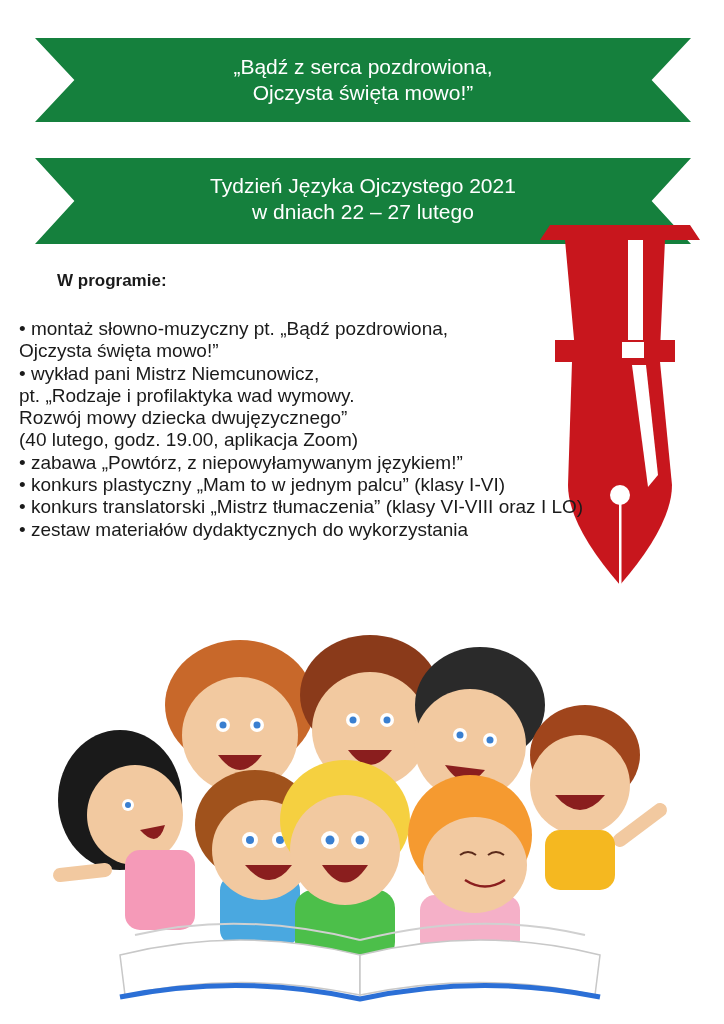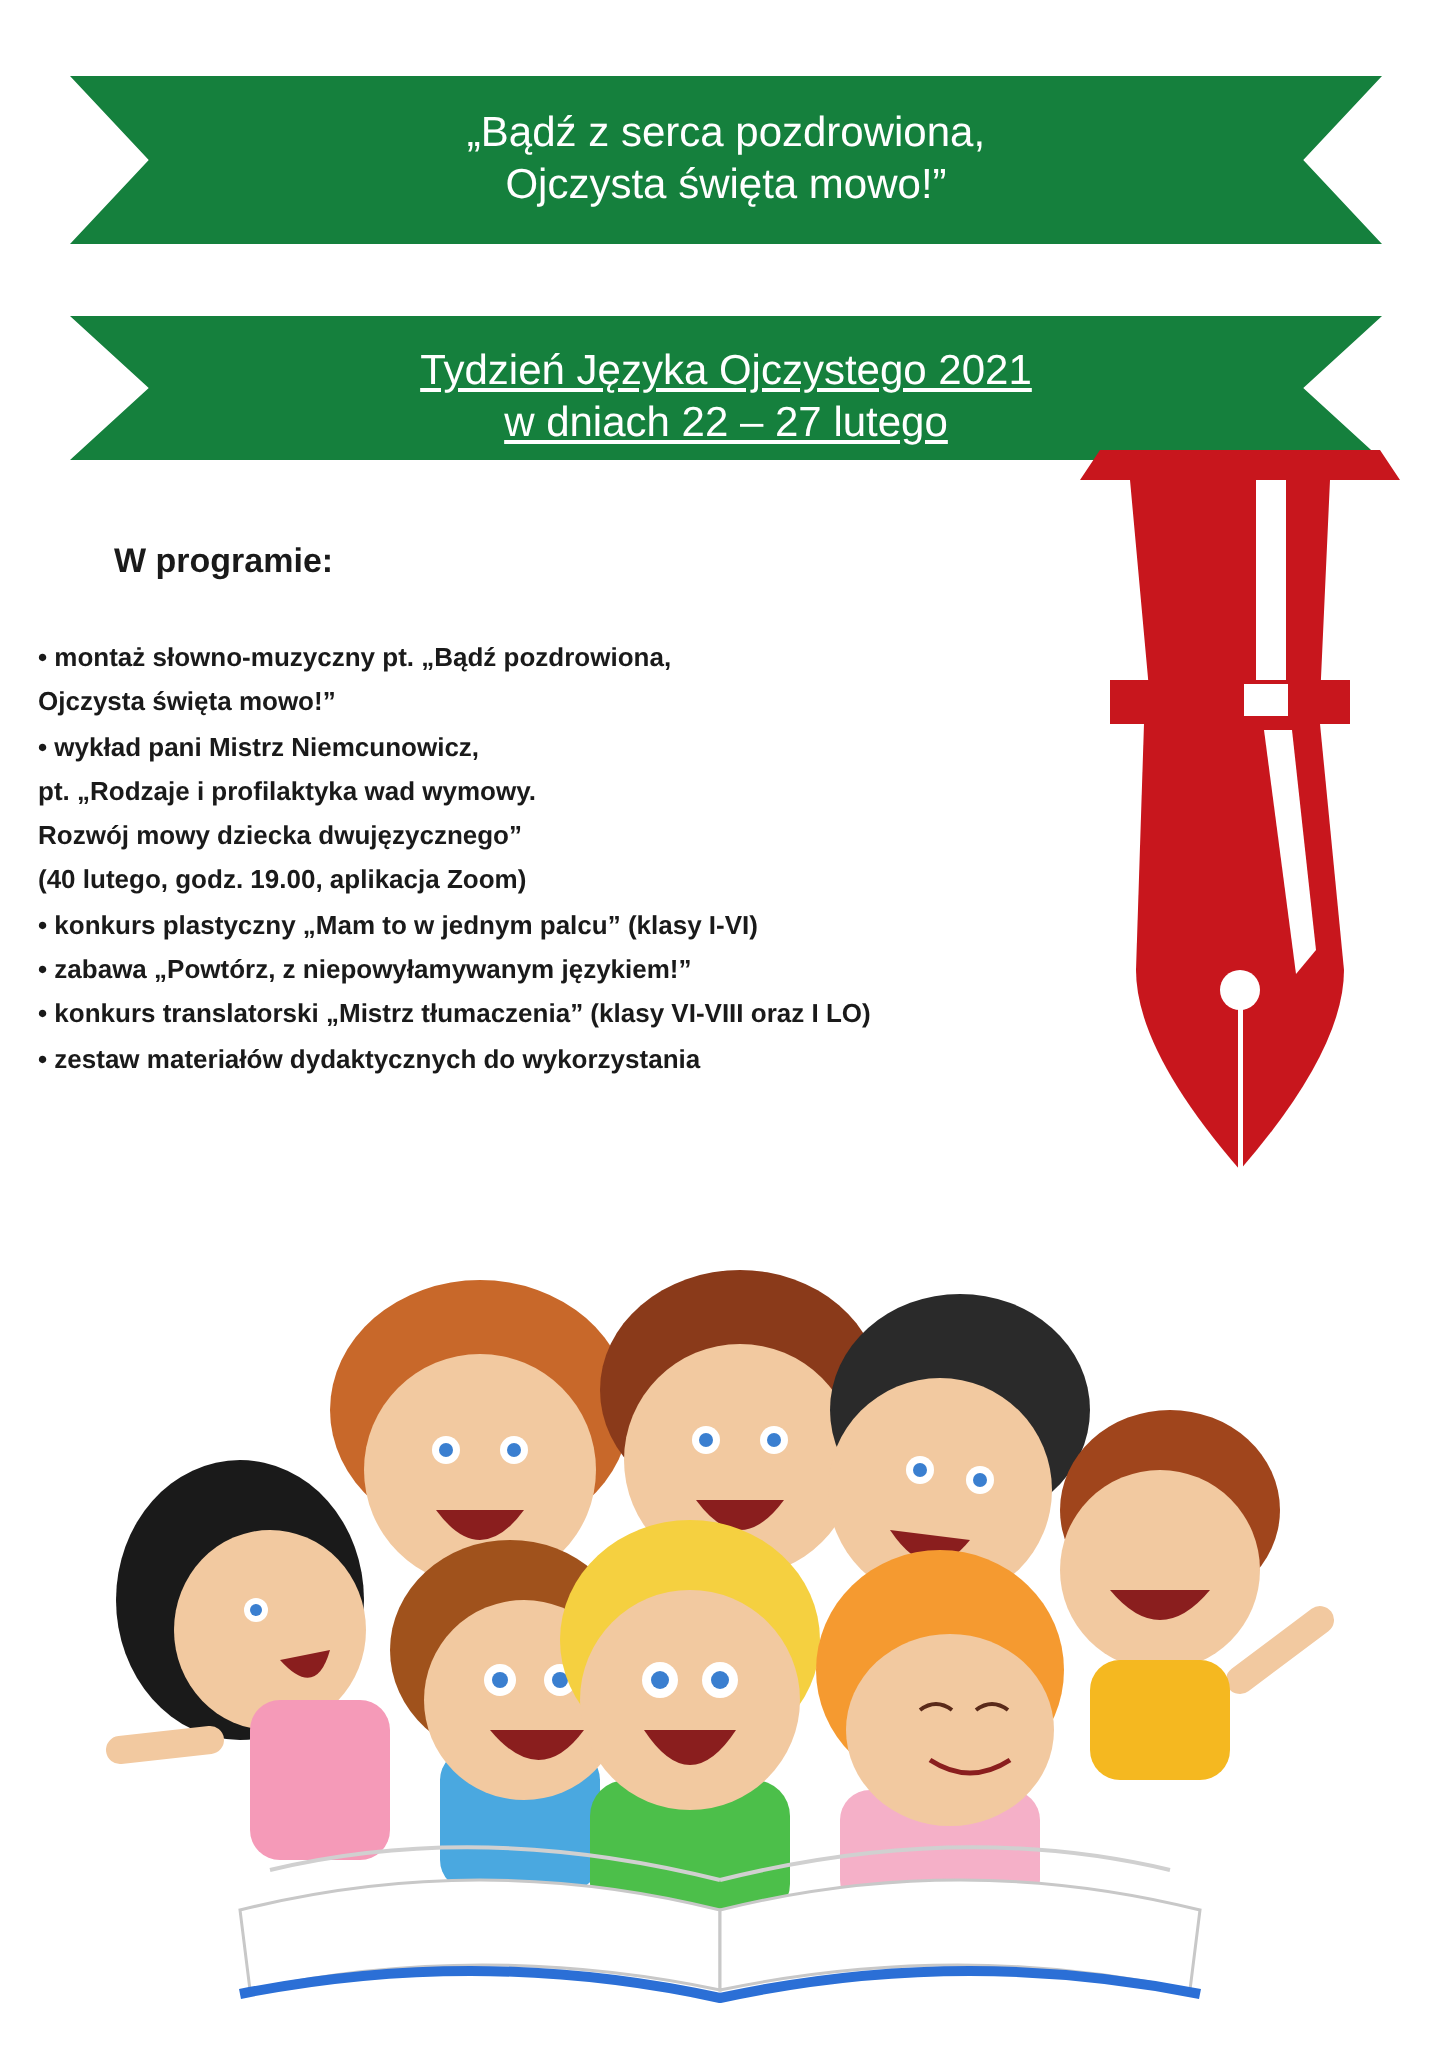--- a/index.html
+++ b/index.html
@@ -1,25 +1,25 @@
 <!DOCTYPE html>
 <html><head>
 <meta charset="utf-8">
 <style>
   html,body{margin:0;padding:0;background:#ffffff;}
   body{width:724px;height:1024px;position:relative;overflow:hidden;font-family:"Liberation Sans",sans-serif;color:#1a1a1a;}
   .ribbon{position:absolute;left:35px;width:656px;background:#15803d;color:#fff;text-align:center;
     clip-path:polygon(0 0,100% 0,94% 50%,100% 100%,0 100%,6% 50%);}
   .ribbon1{top:38px;height:84px;}
-  .ribbon2{top:158px;height:72px;text-decoration:underline;}
+  .ribbon2{top:158px;height:86px;}
   .ribbon .line{display:block;font-size:21px;line-height:26px;}
   .ribbon1 .inner{padding-top:16px;}
   .ribbon2 .inner{padding-top:15px;}
   .program-heading{position:absolute;left:57px;top:271px;font-size:17px;font-weight:bold;}
-  .program{position:absolute;left:19px;top:318px;width:600px;font-size:13px;line-height:22.3px;font-weight:bold;}
+  .program{position:absolute;left:19px;top:318px;width:600px;font-size:19px;line-height:22.3px;}
   .program .ln{display:block;white-space:nowrap;}
   .pen{position:absolute;left:540px;top:225px;width:160px;height:360px;}
   .kids{position:absolute;left:40px;top:625px;width:640px;height:380px;}
 </style>
 </head>
 <body>
 
 <div class="ribbon ribbon1">
   <div class="inner">
     <span class="line">„Bądź z serca pozdrowiona,</span>
@@ -52,22 +52,22 @@
 
 <div class="program-heading">W programie:</div>
 
 <div class="program">
   <span class="ln">• montaż słowno-muzyczny pt. „Bądź pozdrowiona,</span>
   <span class="ln">Ojczysta święta mowo!”</span>
   <span class="ln">• wykład pani Mistrz Niemcunowicz,</span>
   <span class="ln">pt. „Rodzaje i profilaktyka wad wymowy.</span>
   <span class="ln">Rozwój mowy dziecka dwujęzycznego”</span>
   <span class="ln">(40 lutego,  godz. 19.00, aplikacja Zoom)</span>
+  <span class="ln">• zabawa „Powtórz, z niepowyłamywanym językiem!”</span>
   <span class="ln">• konkurs plastyczny „Mam to w jednym palcu” (klasy I-VI)</span>
-  <span class="ln">• zabawa „Powtórz, z niepowyłamywanym językiem!”</span>
   <span class="ln">•  konkurs translatorski „Mistrz tłumaczenia” (klasy VI-VIII oraz I LO)</span>
   <span class="ln">• zestaw materiałów dydaktycznych do wykorzystania</span>
 </div>
 
 <svg class="kids" viewBox="0 0 640 380">
 
   <g>
     <ellipse cx="200" cy="80" rx="75" ry="65" fill="#c8682a"></ellipse>
     <ellipse cx="200" cy="110" rx="58" ry="58" fill="#f2c9a0"></ellipse>
     <circle cx="183" cy="100" r="7" fill="#fff"></circle>

